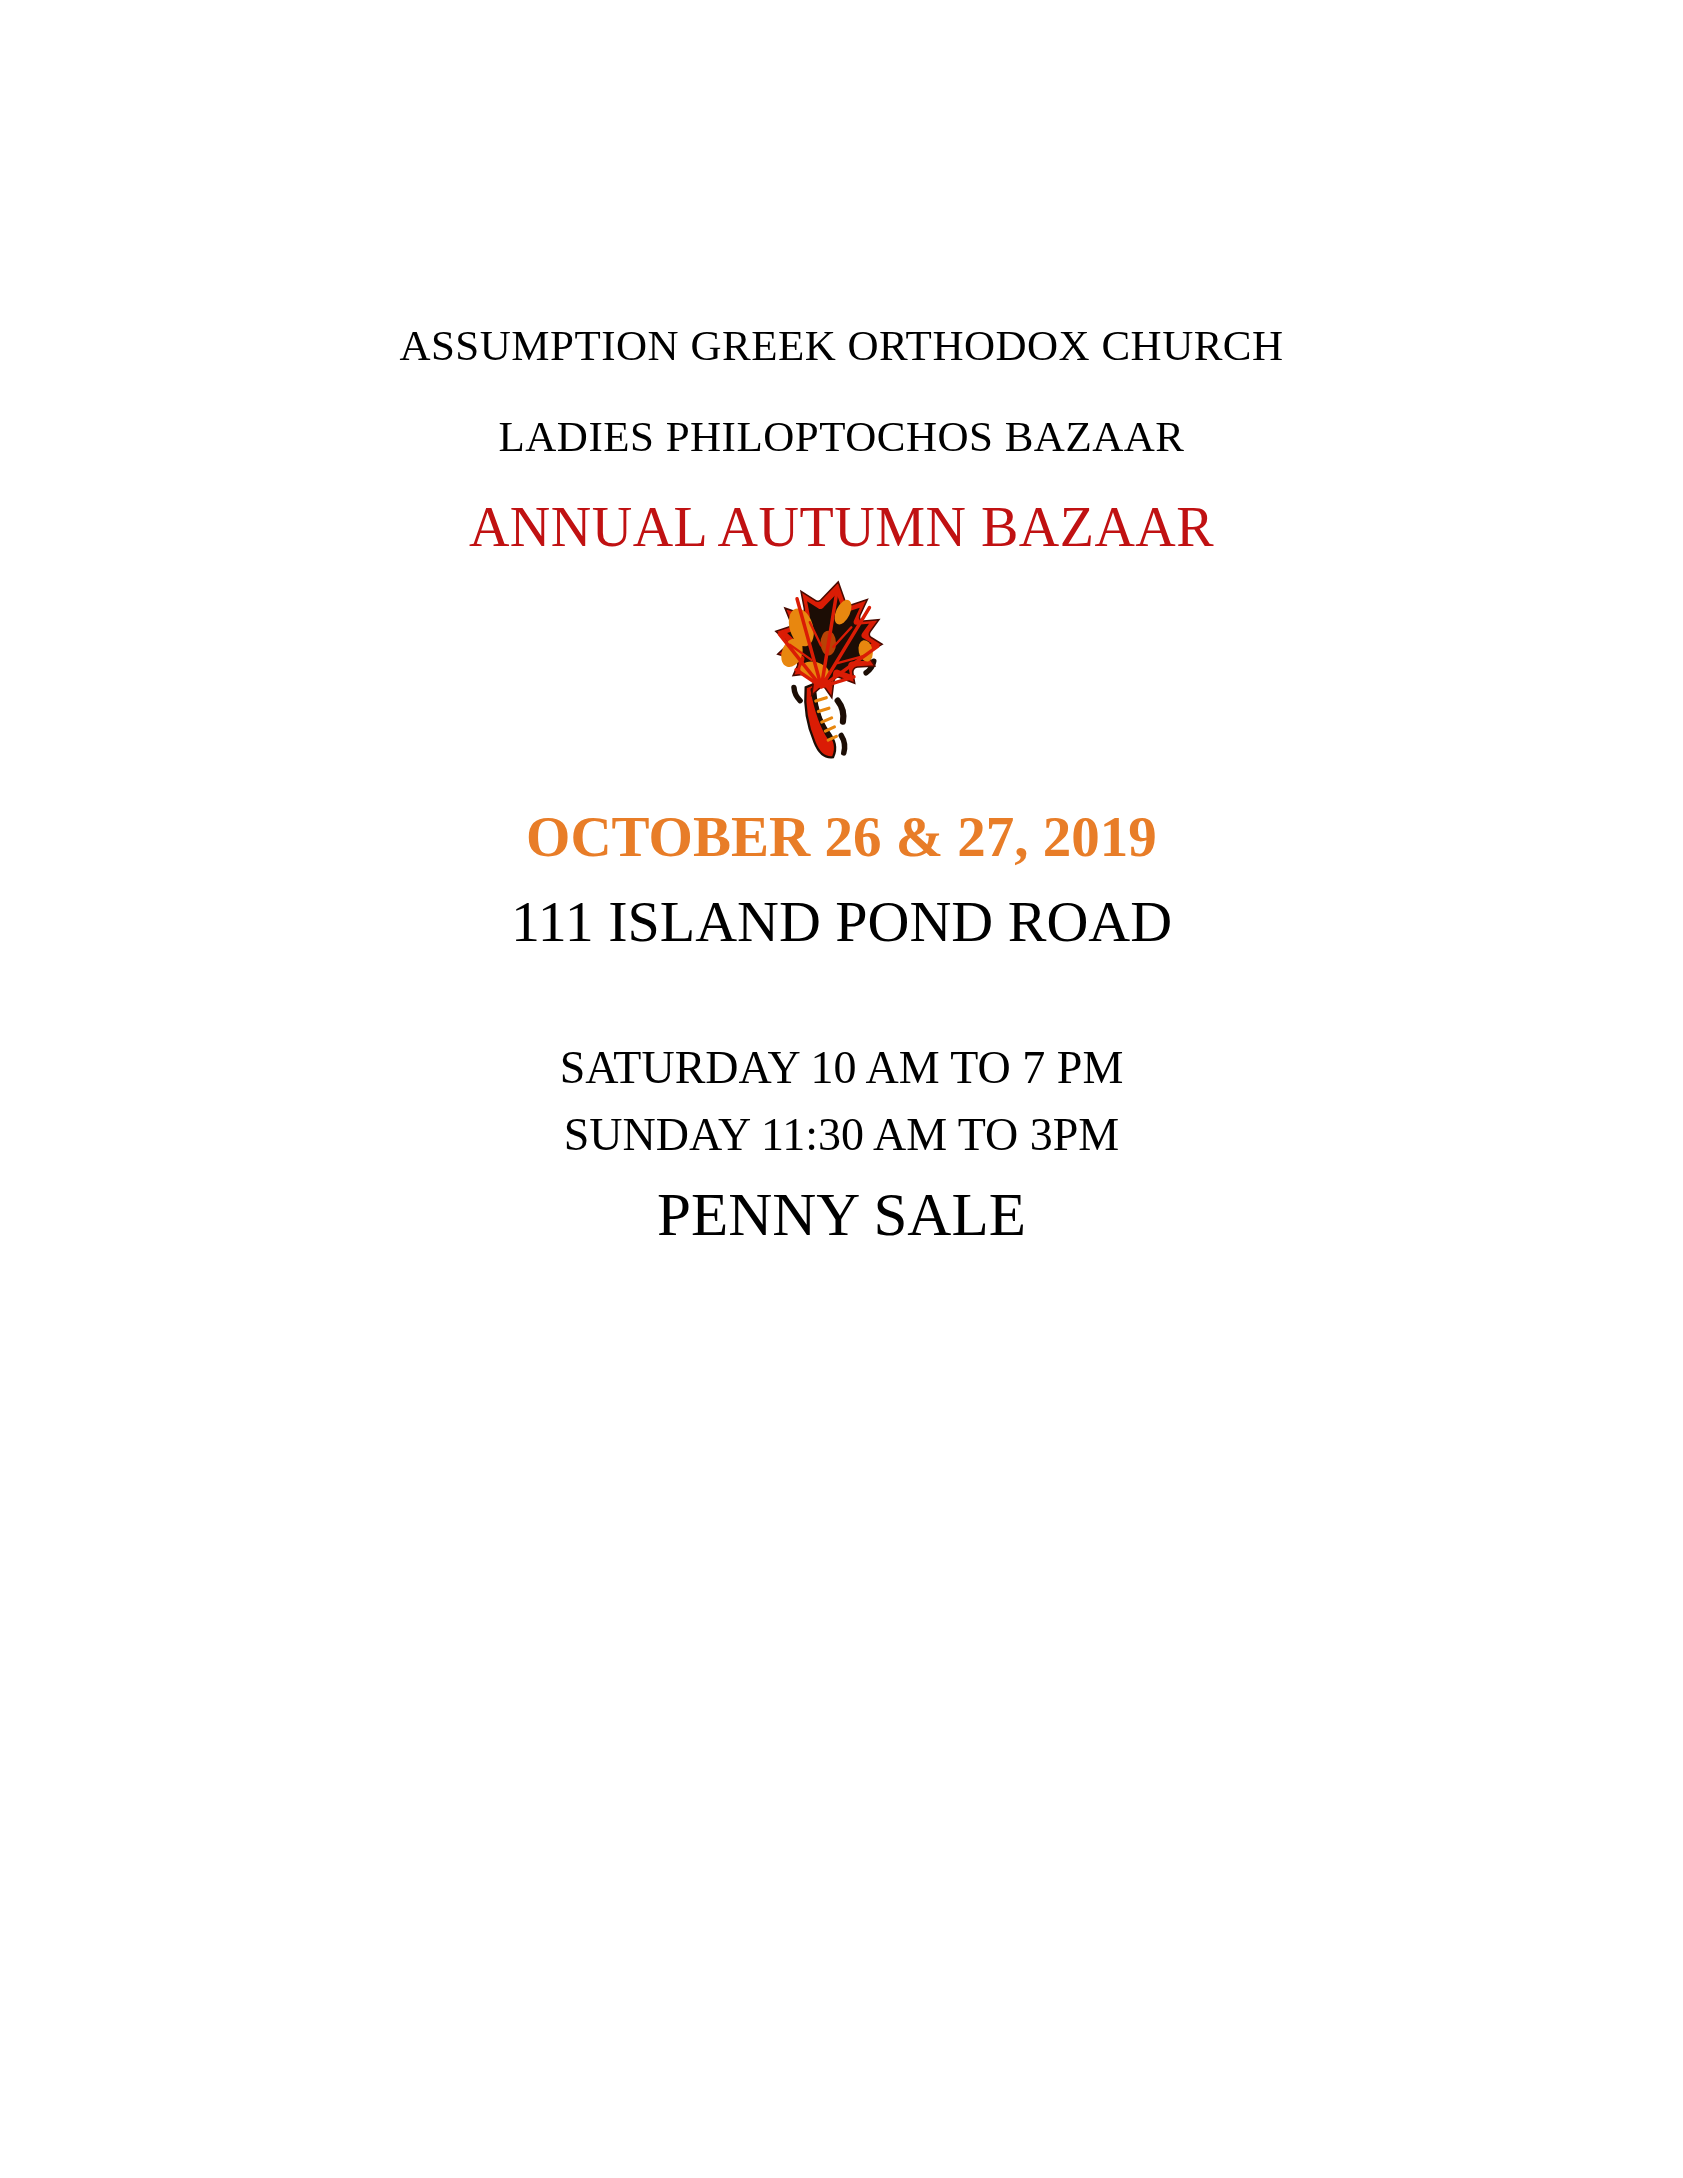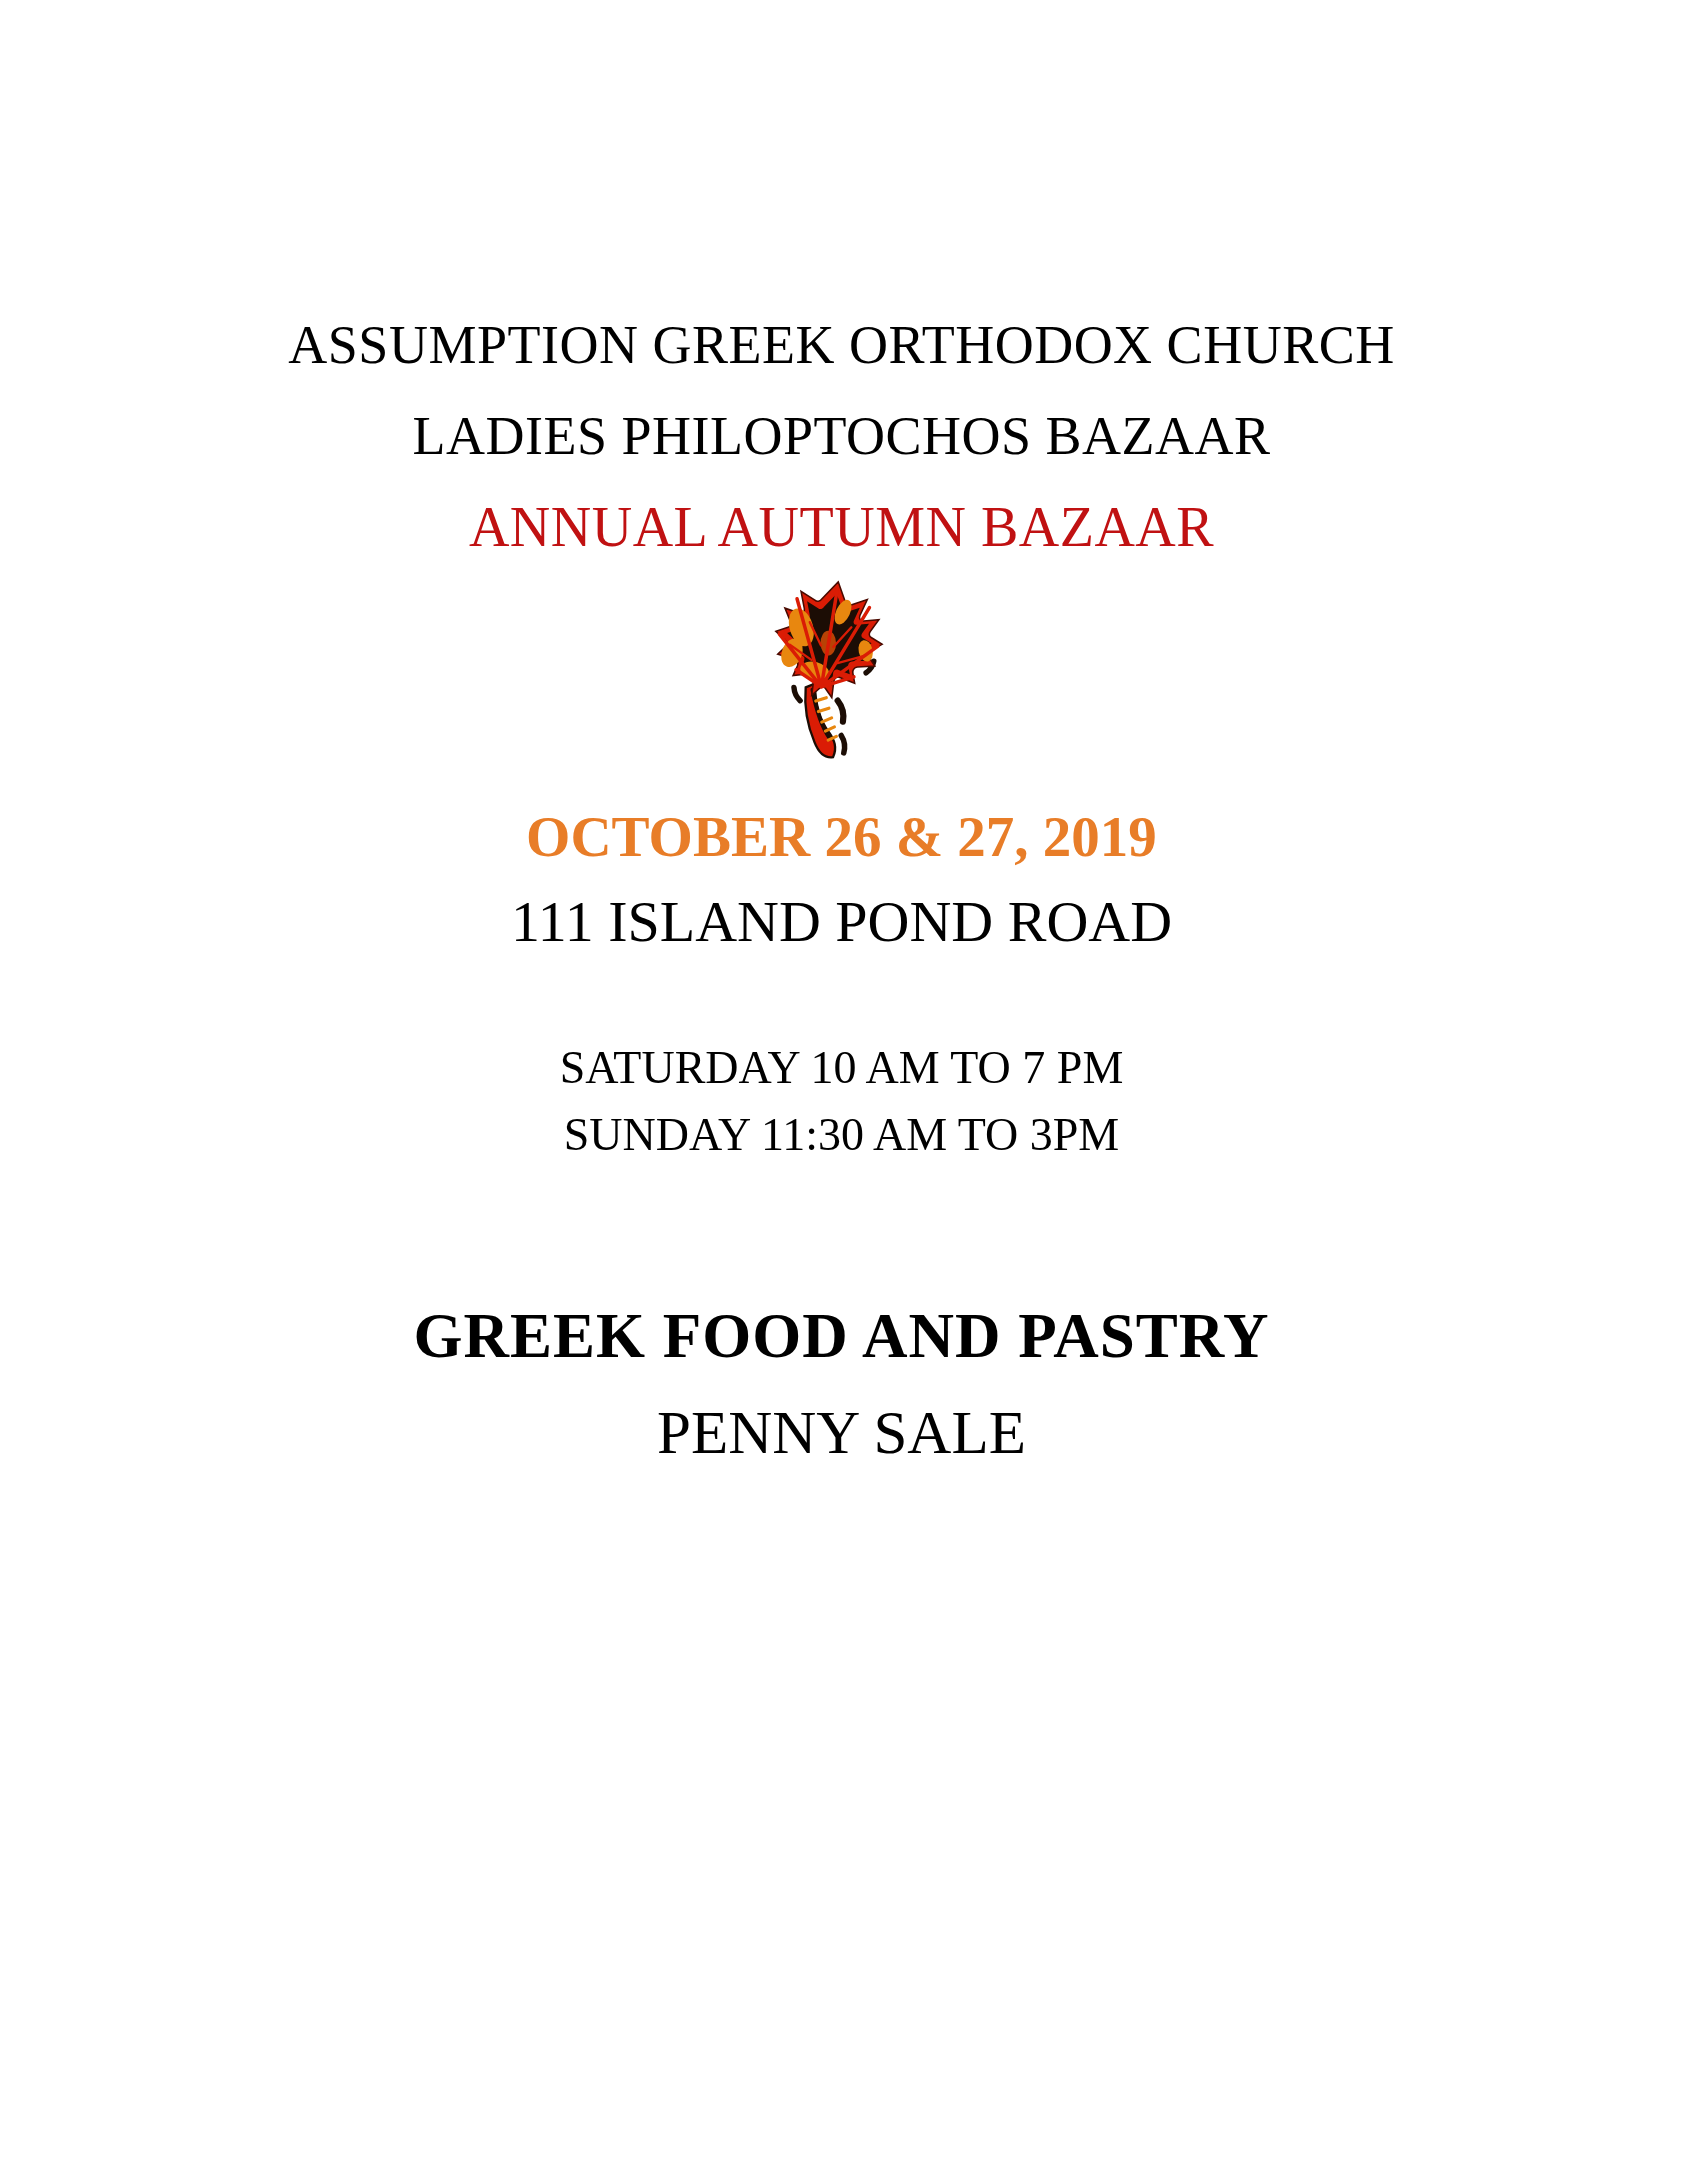--- a/index.html
+++ b/index.html
@@ -20,21 +20,21 @@
     margin: 0 auto;
     background: var(--page-background);
     font-family: "Liberation Serif", "DejaVu Serif", serif;
     color: var(--text);
     text-align: center;
     padding-top: 300px;
     overflow: hidden;
   }
   .line { white-space: nowrap; }
   .org-line {
-    font-size: 54px;
+    font-size: 43px;
     line-height: 91px;
     letter-spacing: 0.5px;
     text-align: center;
   }
   .event-title {
     font-size: 56px;
     font-weight: normal;
     line-height: 91px;
     color: var(--event-title);
     letter-spacing: 0.5px;
@@ -114,17 +114,16 @@
       </g>
     </svg>
   </div>
 
   <div class="line date-line">OCTOBER 26 &amp; 27, 2019</div>
   <div class="line addr-line">111 ISLAND POND ROAD</div>
 
   <div class="line hours-line hours-first">SATURDAY 10 AM TO 7 PM</div>
   <div class="line hours-line">SUNDAY 11:30 AM TO 3PM</div>
 
-  <div class="line feature-main">GREEK FOOD AND PASTRY</div>
   <div class="line feature-sub">PENNY SALE</div>
 
 </div>
 
 
 </body></html>

